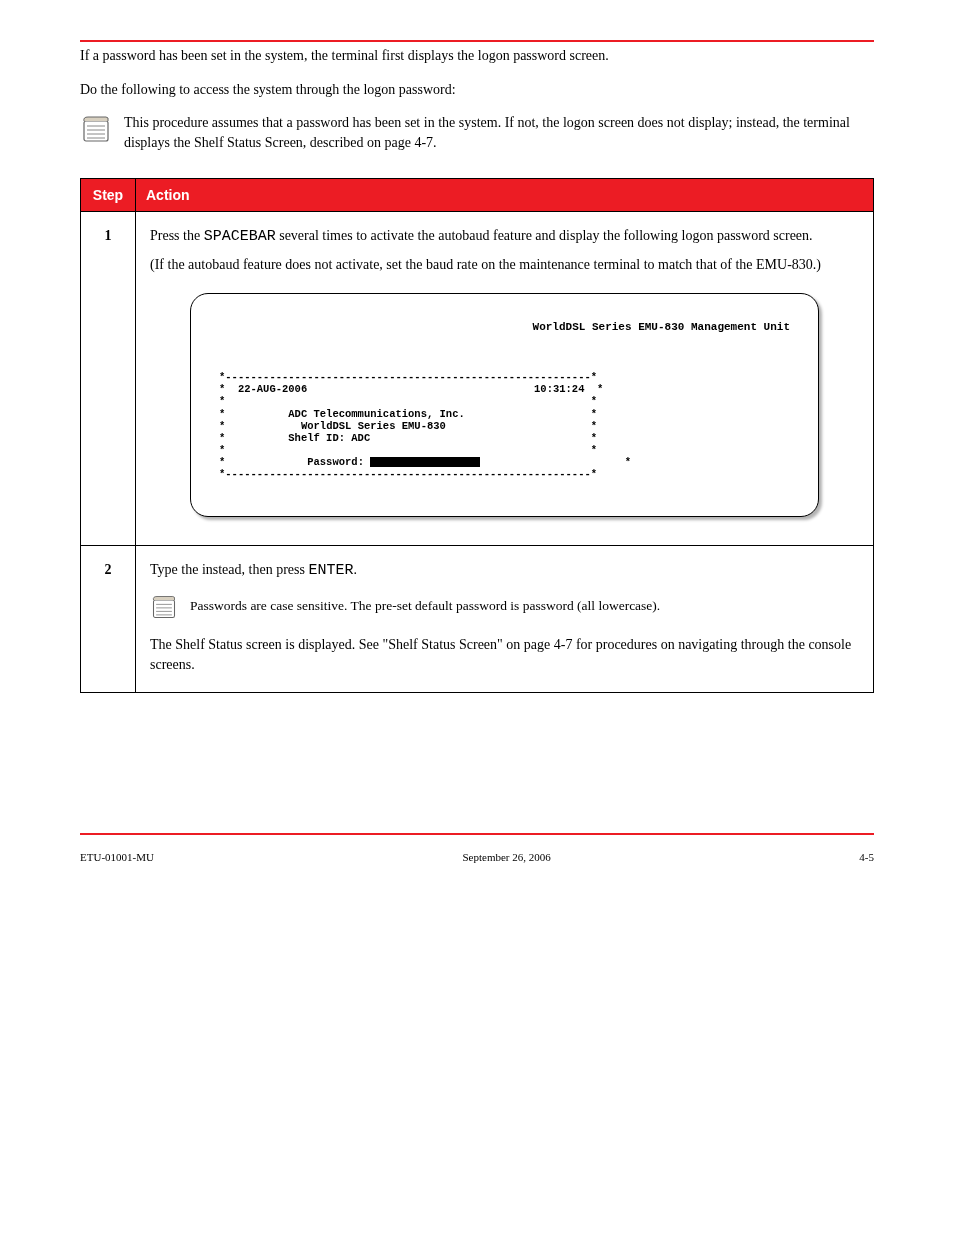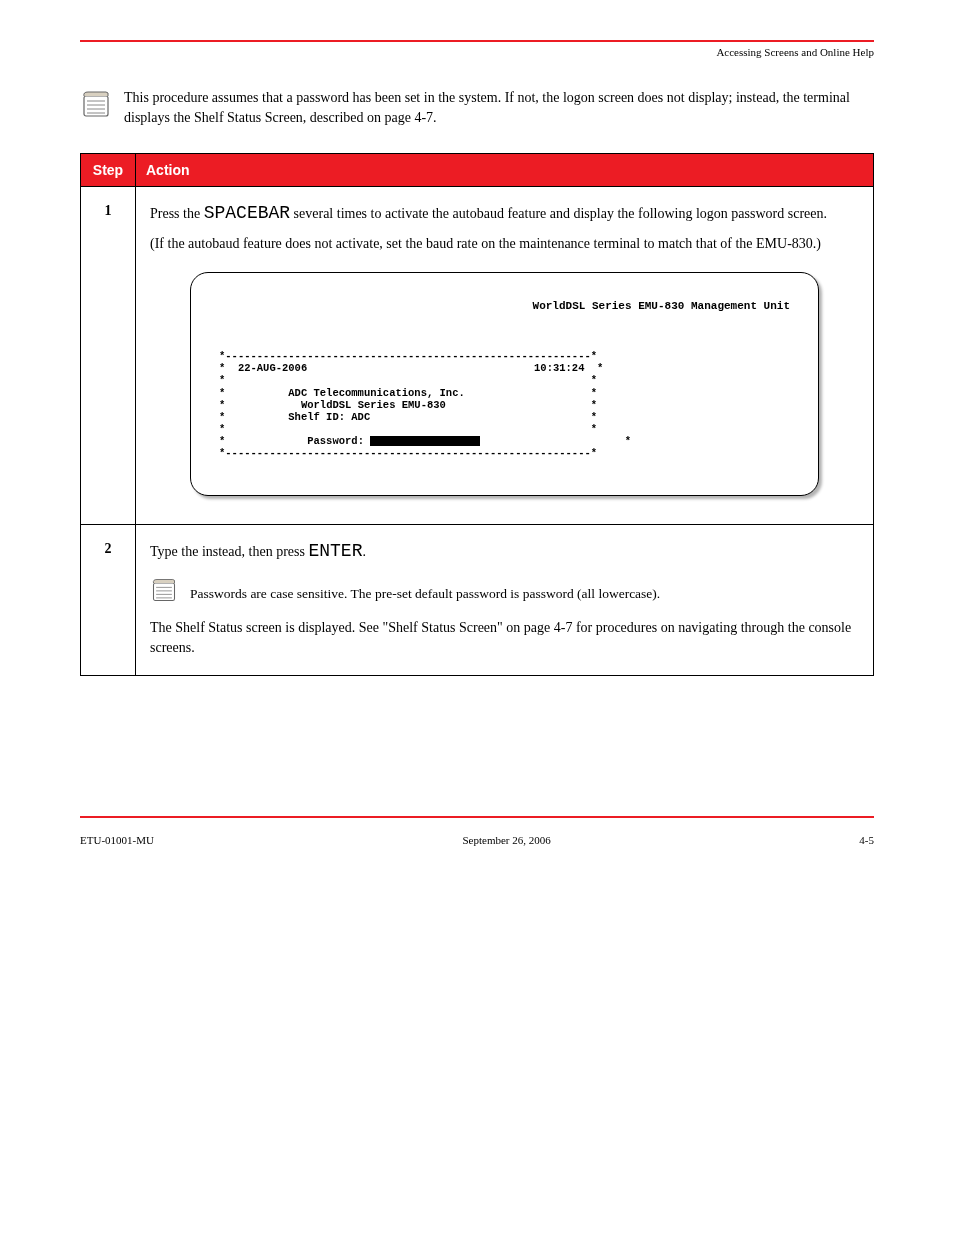--- a/index.html
+++ b/index.html
@@ -69,21 +69,21 @@
   table.steps th.stepcol { width: 55px; text-align: center; }
   table.steps td {
     border: 1px solid #000;
     vertical-align: top;
     padding: 14px 14px 18px 14px;
     font-family: "Times New Roman", serif;
     font-size: 14px;
     line-height: 1.4;
   }
   table.steps td.stepnum { text-align: center; font-weight: bold; }
-  .mono { font-family: "Courier New", monospace; font-size: 18px; }
+  .mono { font-family: "Courier New", monospace; font-size: 15px; }
   .enter-key { font-variant: small-caps; }
 
   
   .terminal-wrap {
     margin: 18px 40px 10px 40px;
   }
   .terminal {
     position: relative;
     border: 1px solid #000;
     border-radius: 18px;
@@ -109,21 +109,21 @@
     display: inline-block;
     width: 110px;
     height: 10px;
     background: #000;
     vertical-align: middle;
     margin-left: 6px;
   }
 
   .inner-note {
     display: flex;
-    align-items: flex-end;
+    align-items: center;
     margin-bottom: 14px;
   }
   .inner-note .note-icon { width: 28px; height: 28px; flex: 0 0 28px; }
   .inner-note .note-text { font-size: 13.5px; }
 
   
   .bottom-rule {
     height: 2px;
     background: #ec1c24;
     margin-top: 140px;
@@ -134,22 +134,23 @@
     display: flex;
     justify-content: space-between;
     padding-top: 16px;
   }
 </style>
 </head>
 <body>
 
 <div class="page">
   <div class="top-rule"></div>
-  <div class="header-line">Accessing Screens and Online Help</div>
-
+
+  <p class="intro intro-indent">If a password has been set in the system, the terminal first displays the logon password screen.</p>
+  <p class="intro intro-indent">Do the following to access the system through the logon password:</p>
 
   <div class="noteblock">
     <svg class="note-icon" viewBox="0 0 32 32">
       <rect x="4" y="8" width="24" height="20" rx="2" ry="2" fill="#fff" stroke="#666" stroke-width="1.2"></rect>
       <path d="M4 8 Q3 4 8 4 L26 4 Q29 4 28 8" fill="#d8d0c0" stroke="#666" stroke-width="1"></path>
       <line x1="7" y1="13" x2="25" y2="13" stroke="#888" stroke-width="1"></line>
       <line x1="7" y1="17" x2="25" y2="17" stroke="#888" stroke-width="1"></line>
       <line x1="7" y1="21" x2="25" y2="21" stroke="#888" stroke-width="1"></line>
       <line x1="7" y1="25" x2="25" y2="25" stroke="#888" stroke-width="1"></line>
     </svg>

